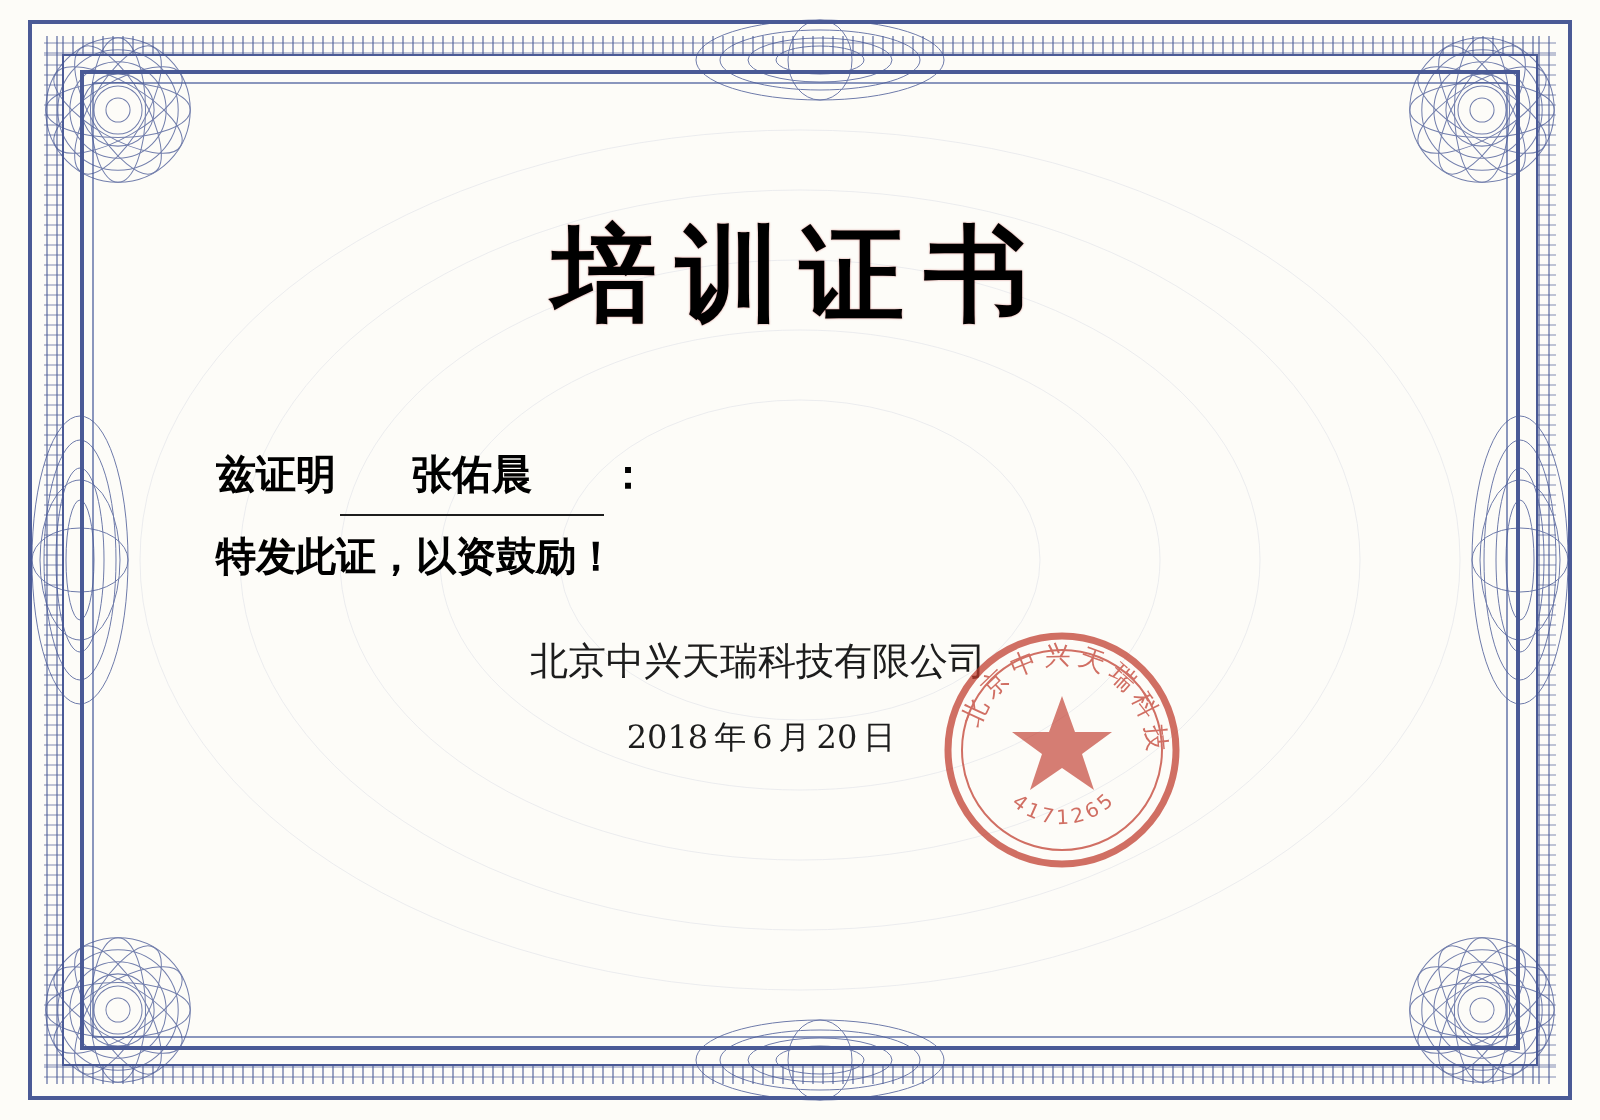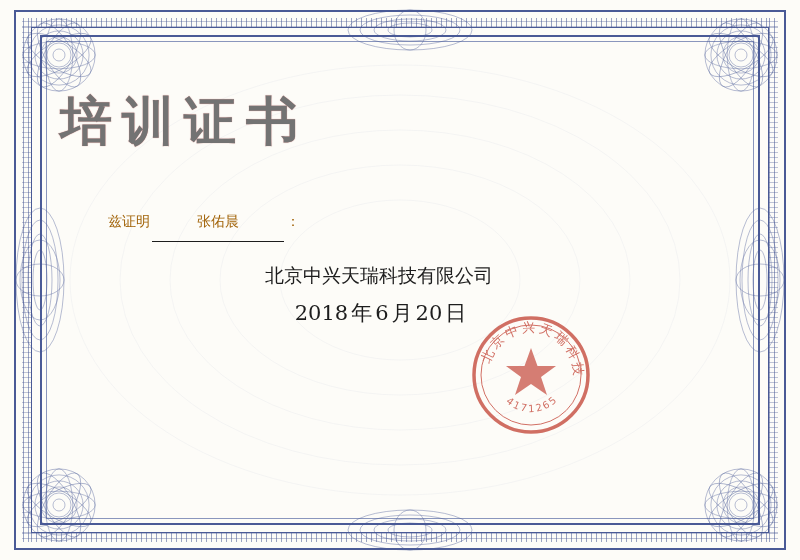--- a/index.html
+++ b/index.html
@@ -105,36 +105,38 @@
   
   .content {
     position: absolute;
     left: 60px;
     top: 55px;
     right: 60px;
     bottom: 55px;
   }
 
   .title {
-    margin-top: 32px;
+    text-align: center;
+    margin-top: 48px;
     font-size: 52px;
     letter-spacing: 10px;
-    color: #737373;
+    color: #000000;
     font-weight: bold;
     font-family: "DejaVu Serif", "Liberation Serif", serif;
     text-shadow: 0 0 1px rgba(176,42,42,0.6);
   }
 
   .body {
     margin-top: 44px;
     padding-left: 48px;
     padding-right: 30px;
-    font-size: 14px;
+    font-size: 20px;
     line-height: 40px;
-    color: #a16207;
+    color: #000000;
+    font-weight: bold;
   }
 
   .line1 {
     white-space: nowrap;
   }
   .name-blank {
     display: inline-block;
     min-width: 120px;
     text-align: center;
     border-bottom: 1.5px solid #1d1d1d;
@@ -148,21 +150,21 @@
 
   .signature {
     margin-top: 14px;
     text-align: center;
     padding-right: 42px;
     font-size: 19px;
     line-height: 38px;
     color: #1d1d1d;
   }
   .date-line {
-    font-size: 21px;
+    font-size: 16px;
   }
   .date-num {
     padding: 0 3px;
   }
 
   
   .seal {
     position: absolute;
     left: 468px;
     top: 312px;
@@ -299,20 +301,21 @@
   </svg>
 
   <div class="content">
 
     <div class="title">培训证书</div>
 
     <div class="body">
       <div class="line1">
         <span>兹证明</span><span class="name-blank">张佑晨</span><span>：</span>
       </div>
+      <div class="para">特发此证，以资鼓励！</div>
     </div>
 
     <div class="signature">
       <div>北京中兴天瑞科技有限公司</div>
       <div class="date-line">
         <span class="date-num">2018</span><span>年</span><span class="date-num">6</span><span>月</span><span class="date-num">20</span><span>日</span>
       </div>
     </div>
 
   </div>

